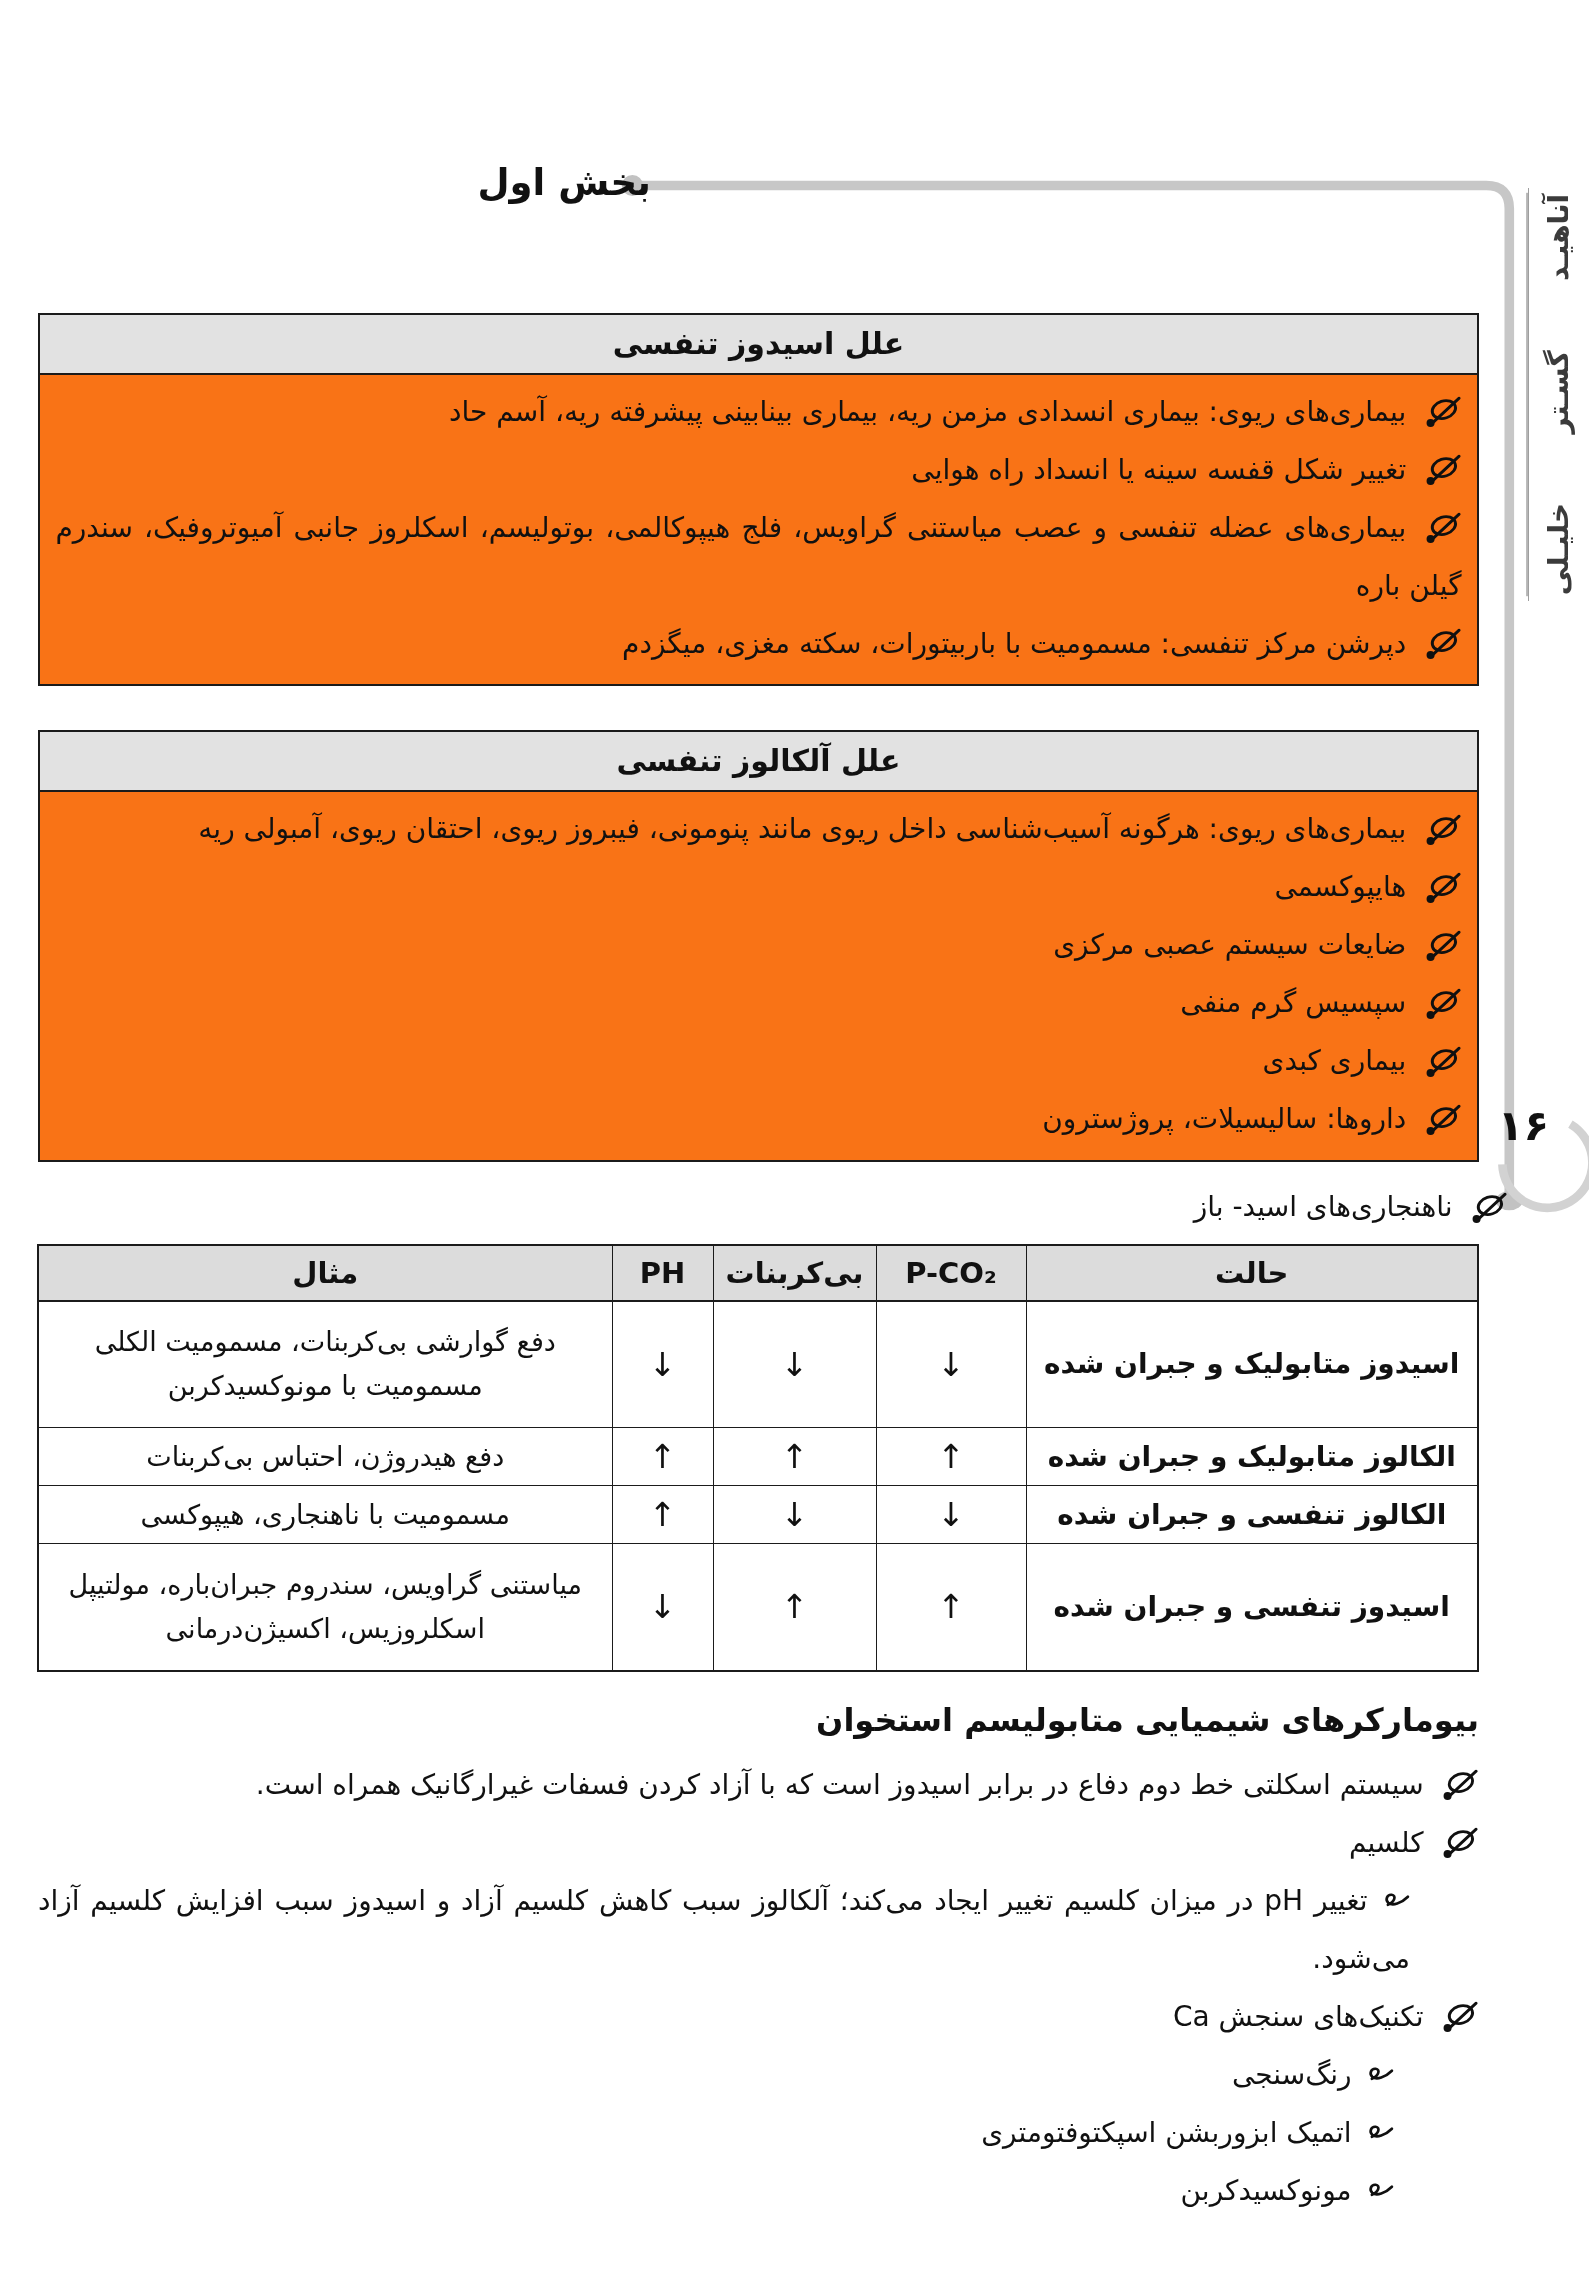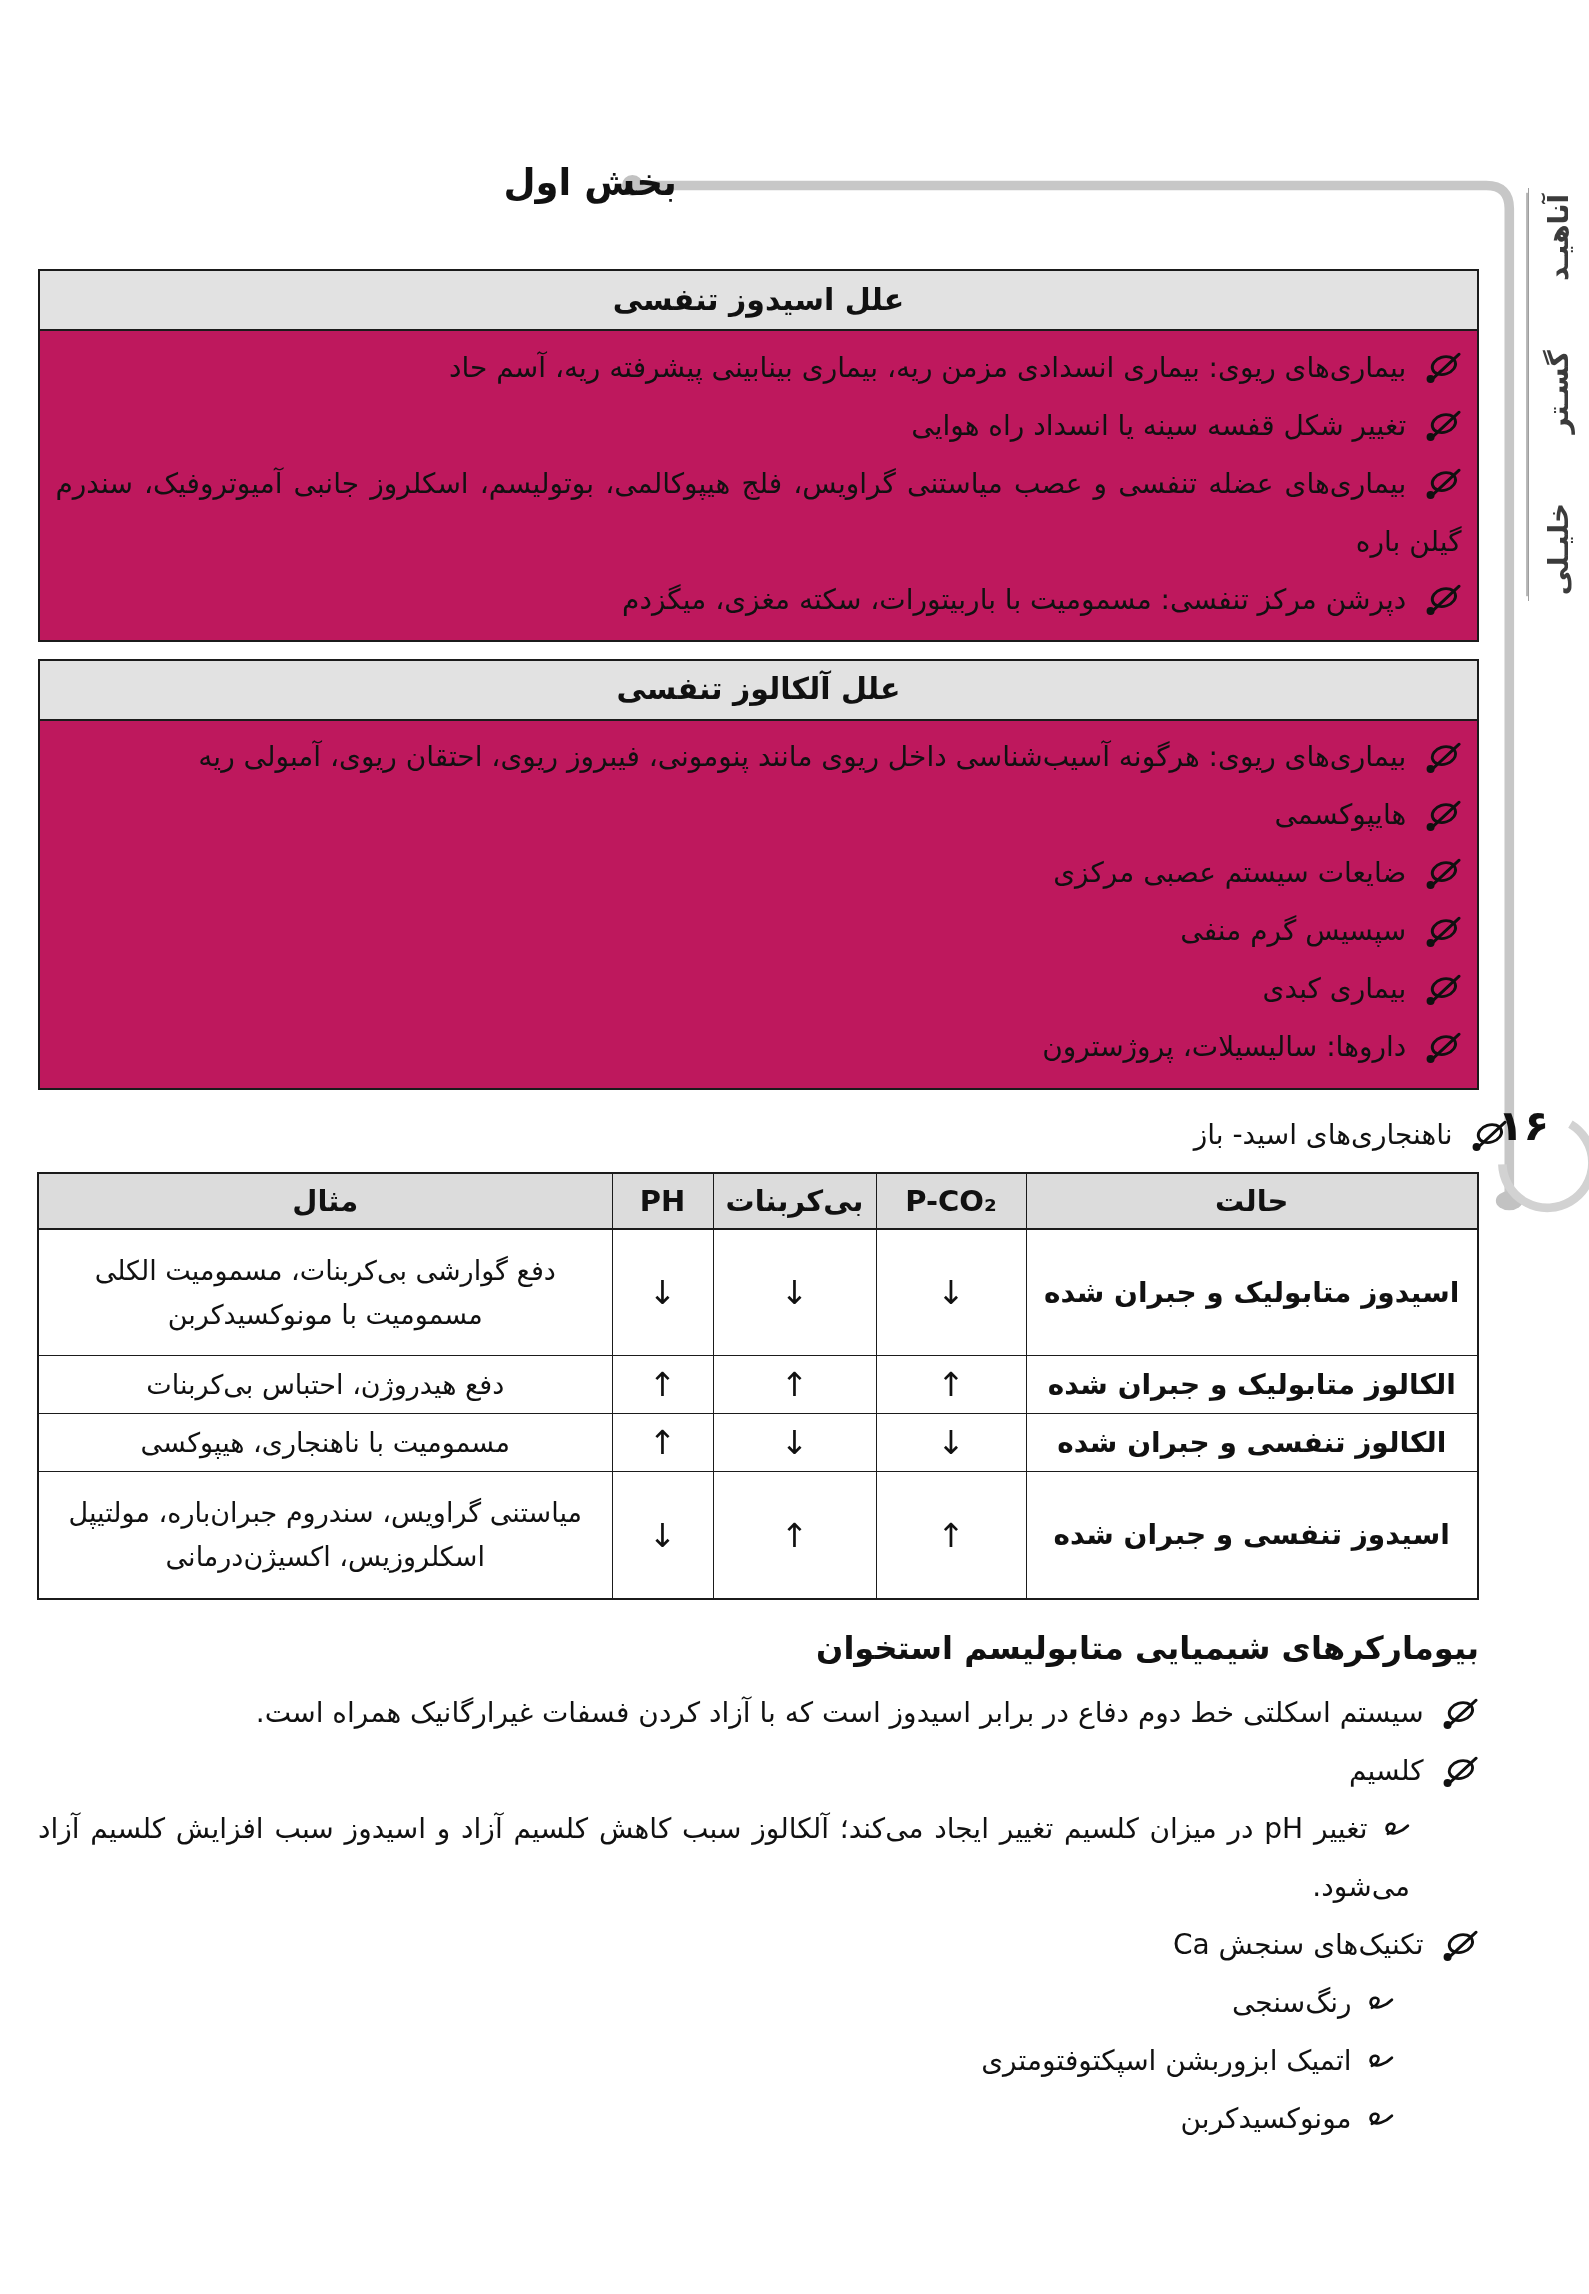--- a/index.html
+++ b/index.html
@@ -4,38 +4,38 @@
 <style>
   * { margin:0; padding:0; box-sizing:border-box; }
   body { background:#888; font-family:"DejaVu Sans", sans-serif; }
   .page {
     position:relative; width:1590px; height:2294px; margin:0 auto;
     background:#ffffff; overflow:hidden; direction:rtl; color:#111;
   }
   
   .deco-line { position:absolute; left:620px; top:165px; pointer-events:none; }
   .section-label {
-    position:absolute; top:161px; right:912px; font-size:37px; font-weight:bold;
+    position:absolute; top:161px; right:938px; font-size:37px; font-weight:bold;
     letter-spacing:-1px; white-space:nowrap;
   }
   .sidebar-title-wrap {
     position:absolute; top:188px; left:1116px; width:413px; height:56px;
     transform:rotate(-90deg); transform-origin:100% 0;
     border-top:1.9px solid #9f9f9f; box-shadow:0 -6.7px 0 -4.8px #b5b5b5;
     display:flex; align-items:center; justify-content:space-between;
     padding:3.8px 5.8px 0 5.8px;
   }
   .sidebar-title { font-size:28px; font-weight:bold; color:#3b3b3b; word-spacing:13.4px; width:100%; text-align:justify; text-align-last:justify; }
   .page-number { position:absolute; top:1101px; left:1484px; width:81px; text-align:center; font-size:42px; font-weight:bold; }
   .page-ring { position:absolute; left:1489px; top:1103px; pointer-events:none; }
 
   
   .content { position:absolute; top:269px; right:110px; width:1441px; }
 
-  .cause-box { border:2.9px solid #1b1b1b; margin-bottom:16.3px; background:#be185d; }
+  .cause-box { border:2.9px solid #1b1b1b; margin-bottom:16.3px; background:#f97316;margin-top:44px; }
   .cause-box .box-title {
     background:#e2e2e2; border-bottom:2.9px solid #1b1b1b; text-align:center;
     font-weight:bold; font-size:30px; padding:10.6px 0 12.5px;
   }
   .box-body { padding:7.7px 15.4px 11.5px 15.4px; }
   ul.bullets { list-style:none; }
   ul.bullets li { font-size:28px; line-height:58px; text-align:justify; }
   .pen { width:40px; height:31px; vertical-align:-6.7px; margin-left:15.4px; }
   .curl { width:29px; height:21px; vertical-align:-1.9px; margin-left:13.4px; }
 

